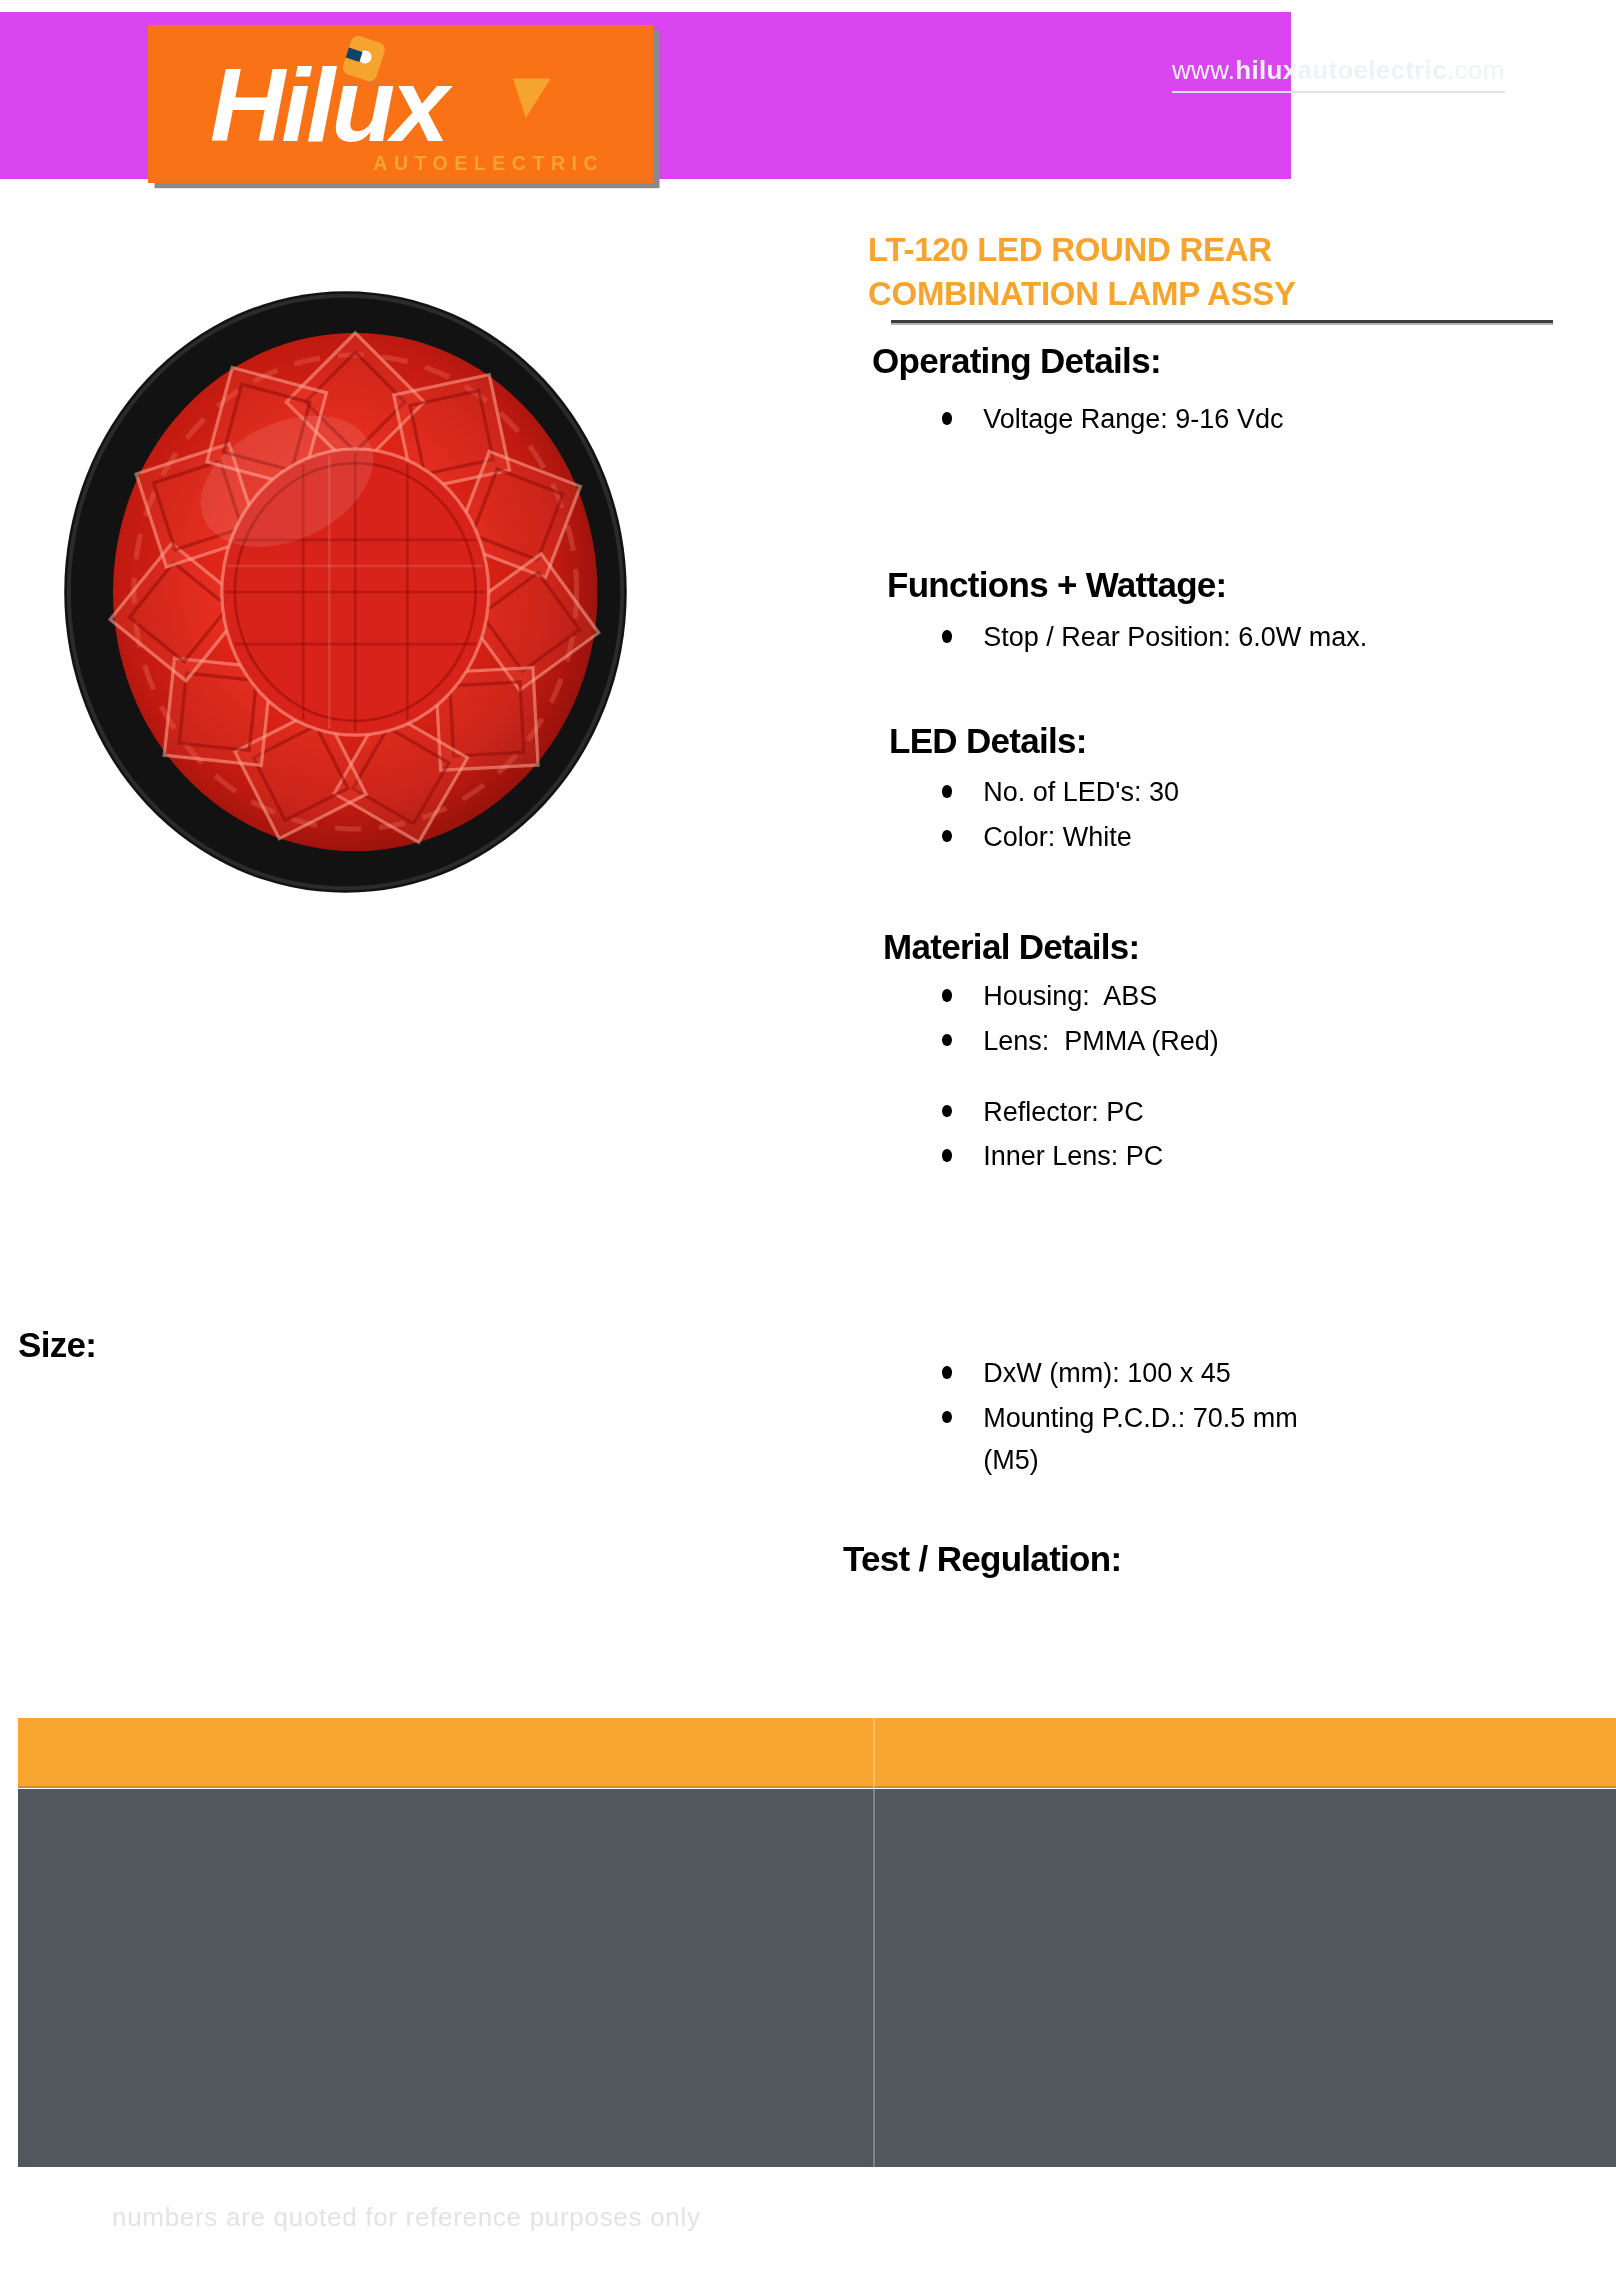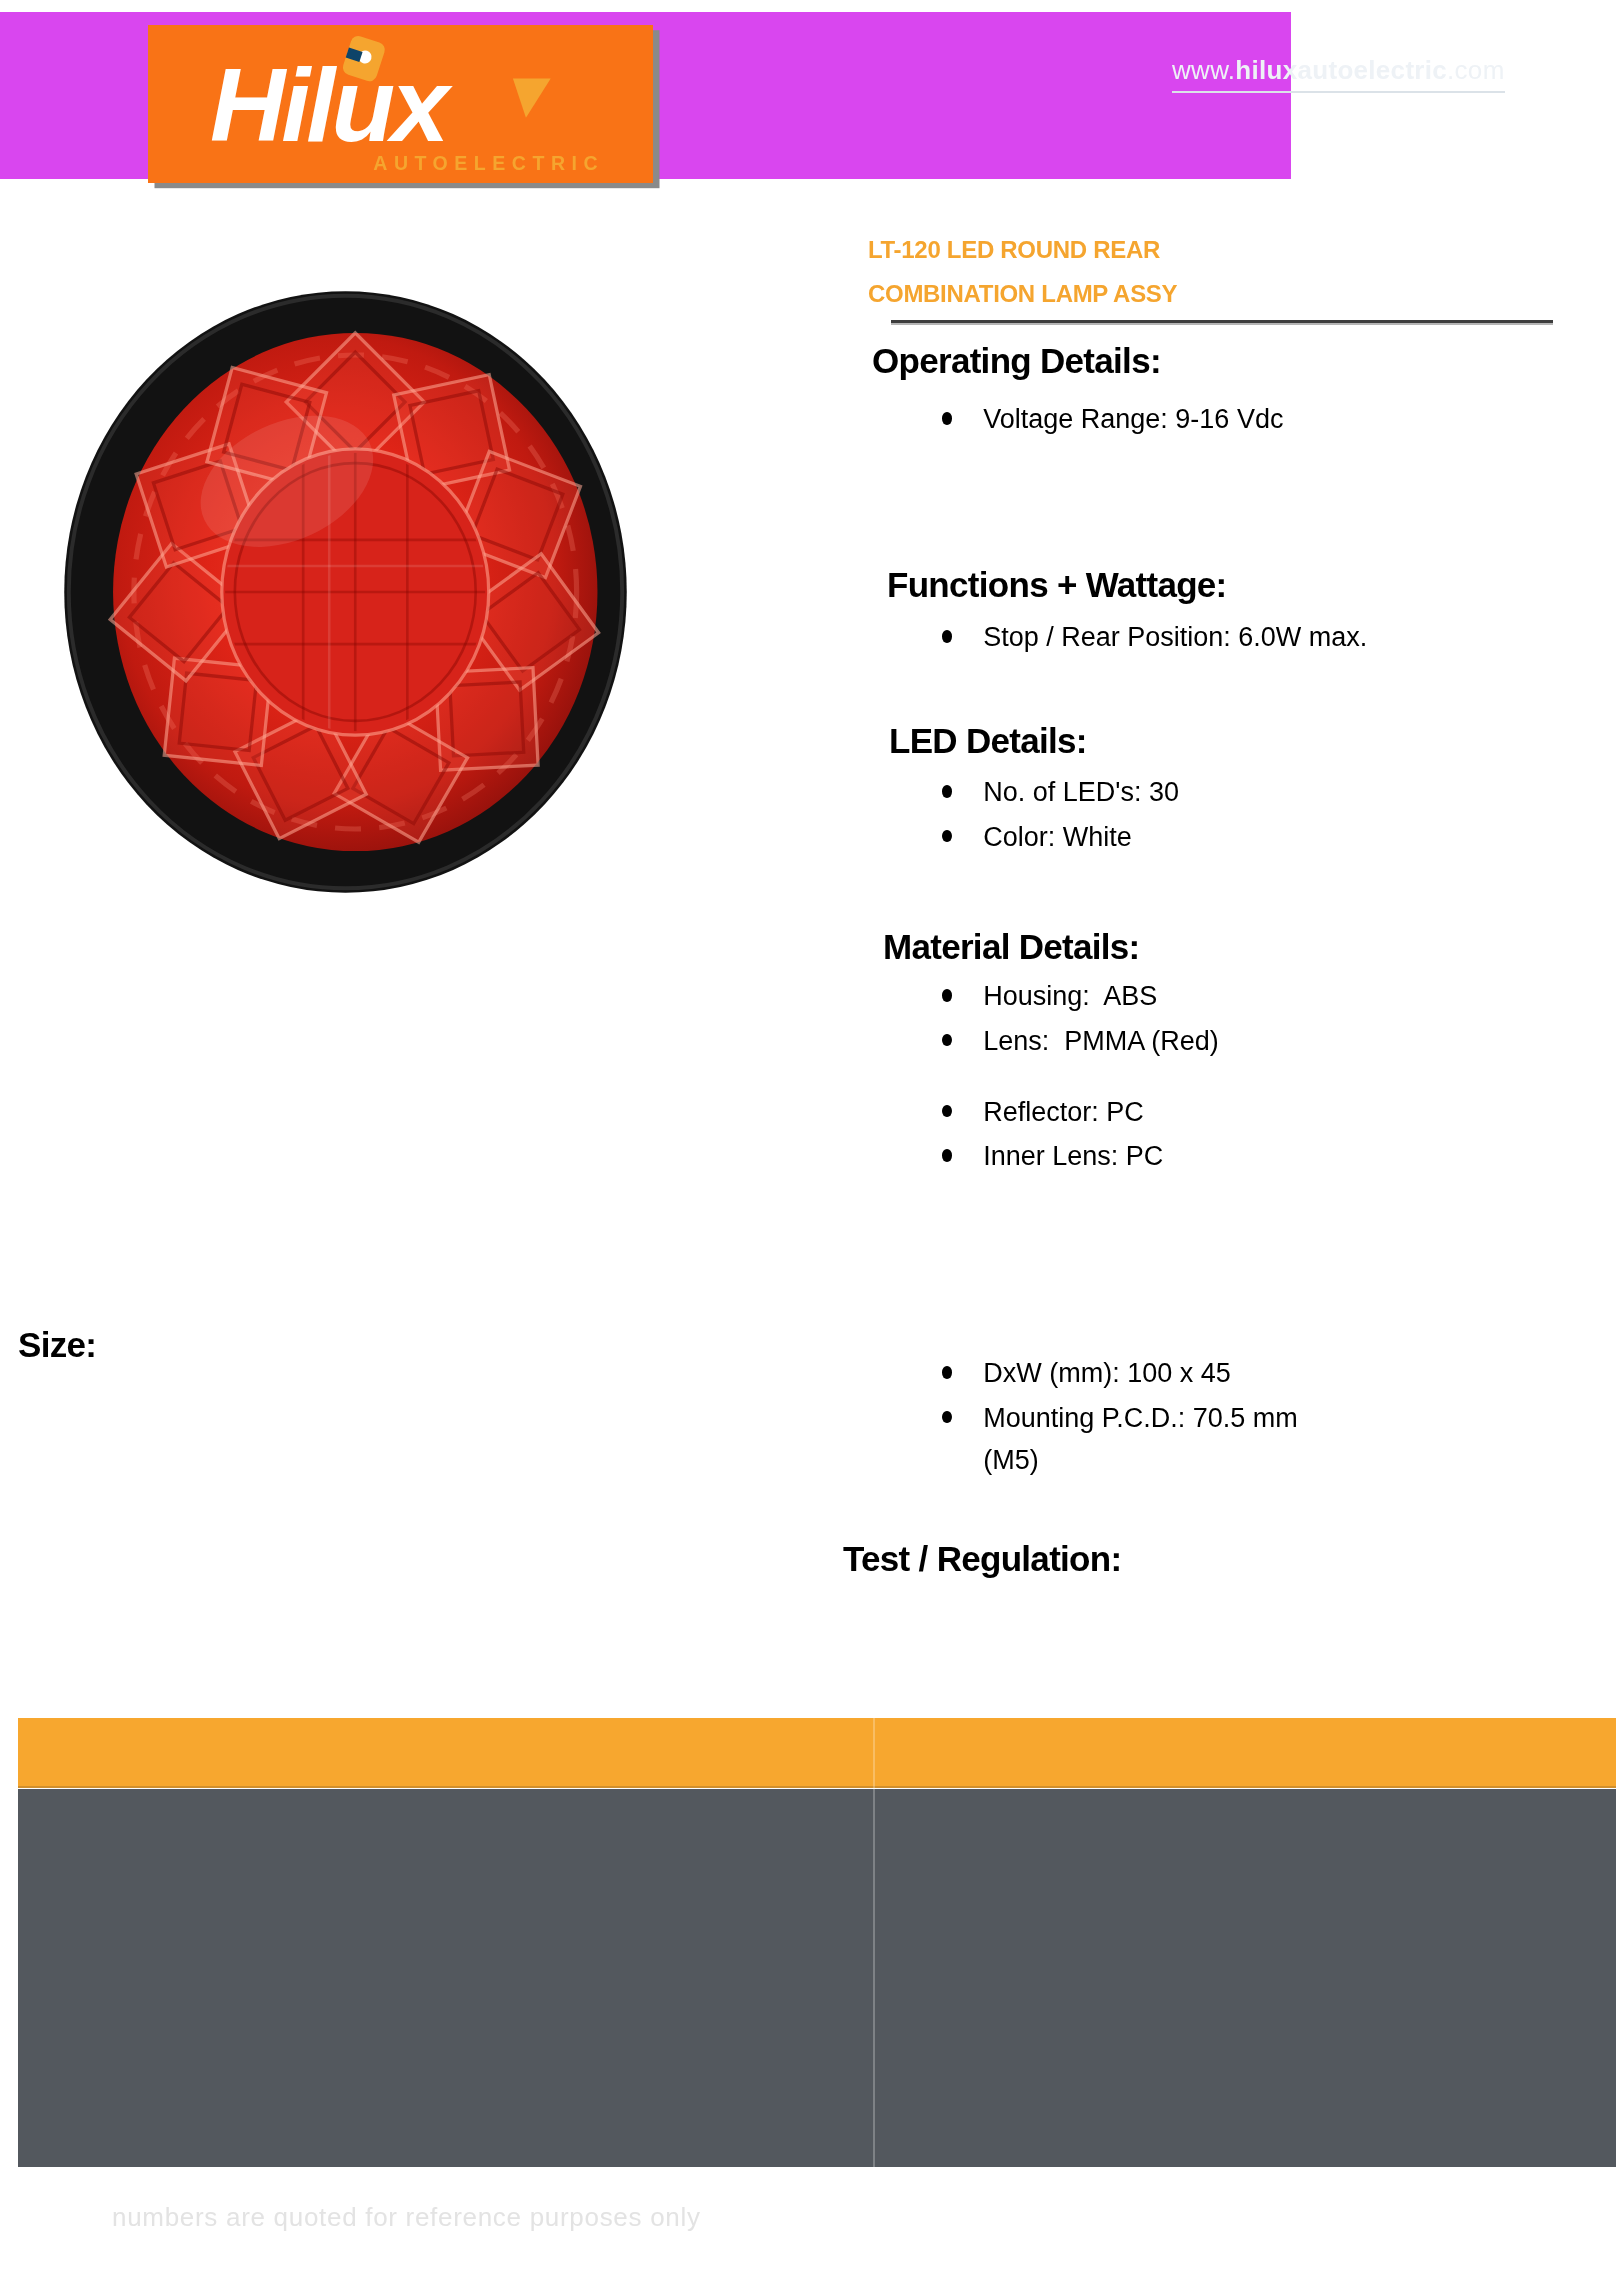--- a/index.html
+++ b/index.html
@@ -8,21 +8,21 @@
 
   
   .band{position:absolute;left:0;top:11.7px;width:1291px;height:167px;background:#d946ef;}
   .logo-box{position:absolute;left:124px;top:25px;width:505px;height:158px;background:#f97316;
             box-shadow:6.5px 5.2px 0 #8a8a8a;margin-left:24px;}
   .website{position:absolute;left:1172px;top:43px;font-size:26px;color:#eef2f6;
            border-bottom:2.6px solid #dbe2e8;padding-bottom:5.2px;letter-spacing:0.3px;cursor:pointer;}
   .website b{font-weight:bold;}
 
   
-  .title{position:absolute;left:868px;top:228px;width:586px;font-size:24px;line-height:44px;
+  .title{position:absolute;left:868px;top:228px;width:586px;font-size:33px;line-height:44px;
          font-weight:bold;color:#f5a52f;letter-spacing:-0.3px;}
   .hr{position:absolute;left:891px;top:320px;width:662px;height:3.3px;background:#3d3d3d;
       border-bottom:2px solid #b5b5b5;}
   .h{position:absolute;font-size:35px;font-weight:bold;letter-spacing:-0.7px;white-space:nowrap;}
   .h-operating{left:872px;top:341px;}
   .h-functions{left:887px;top:565px;}
   .h-led{left:889px;top:721px;text-align:center;}
   .h-material{left:883px;top:927px;}
   .h-size{left:18px;top:1293px;margin-top:32px;}
   .h-test{left:843px;top:1539px;}

